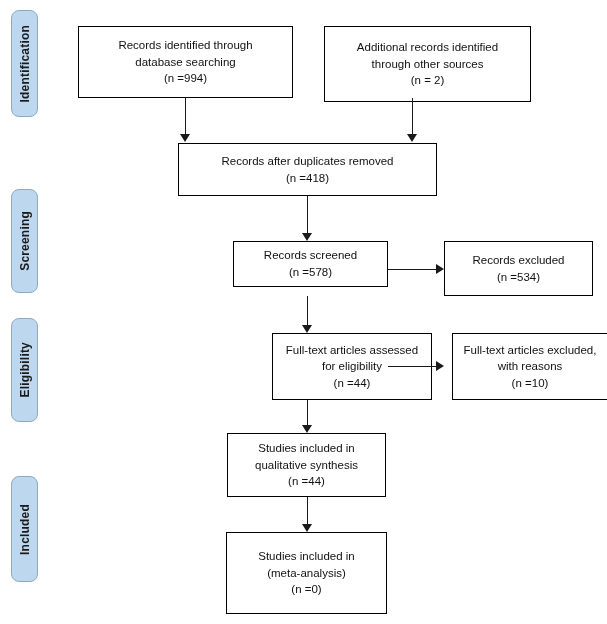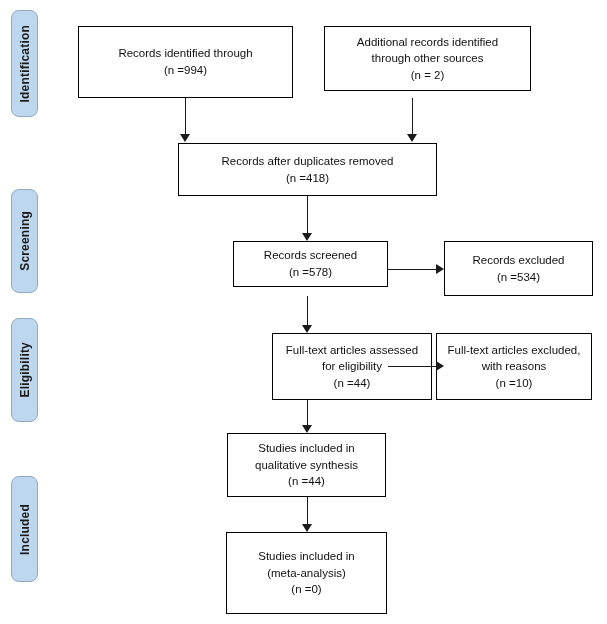--- a/index.html
+++ b/index.html
@@ -101,24 +101,25 @@
   <div class="stage-bar" style="left:11px; top:318px; width:27px; height:104px;">
     <span class="stage-label">Eligibility</span>
   </div>
 
   <div class="stage-bar" style="left:11px; top:476px; width:27px; height:106px;">
     <span class="stage-label">Included</span>
   </div>
 
   <div class="flow-box" style="left:78px; top:26px; width:215px; height:72px;">
     <span class="line">Records identified through</span>
+    <span class="line">database searching</span>
     <span class="line">(n =994)</span>
   </div>
 
-  <div class="flow-box" style="left:324px; top:26px; width:207px; height:65px;">
+  <div class="flow-box" style="left:324px; top:26px; width:207px; height:76px;">
     <span class="line">Additional records identified</span>
     <span class="line">through other sources</span>
     <span class="line">(n = 2)</span>
   </div>
 
   <div class="vline" style="left:185px; top:98px; height:36px;"></div>
   <div class="arrow-down" style="left:180px; top:134px;"></div>
 
   <div class="vline" style="left:412px; top:98px; height:36px;"></div>
   <div class="arrow-down" style="left:407px; top:134px;"></div>
@@ -146,21 +147,21 @@
 
   <div class="vline" style="left:307px; top:296px; height:29px;"></div>
   <div class="arrow-down" style="left:302px; top:325px;"></div>
 
   <div class="flow-box" style="left:228px; top:333px; width:160px; height:67px;margin-left:44px;">
     <span class="line">Full-text articles assessed</span>
     <span class="line">for eligibility</span>
     <span class="line">(n =44)</span>
   </div>
 
-  <div class="flow-box" style="left:436px; top:333px; width:156px; height:67px;">
+  <div class="flow-box" style="left:452px; top:333px; width:156px; height:67px;">
     <span class="line">Full-text articles excluded,</span>
     <span class="line">with reasons</span>
     <span class="line">(n =10)</span>
   </div>
 
   <div class="hline" style="left:388px; top:366px; width:48px;"></div>
   <div class="arrow-right" style="left:436px; top:361px;"></div>
 
   <div class="vline" style="left:307px; top:400px; height:25px;"></div>
   <div class="arrow-down" style="left:302px; top:425px;"></div>

